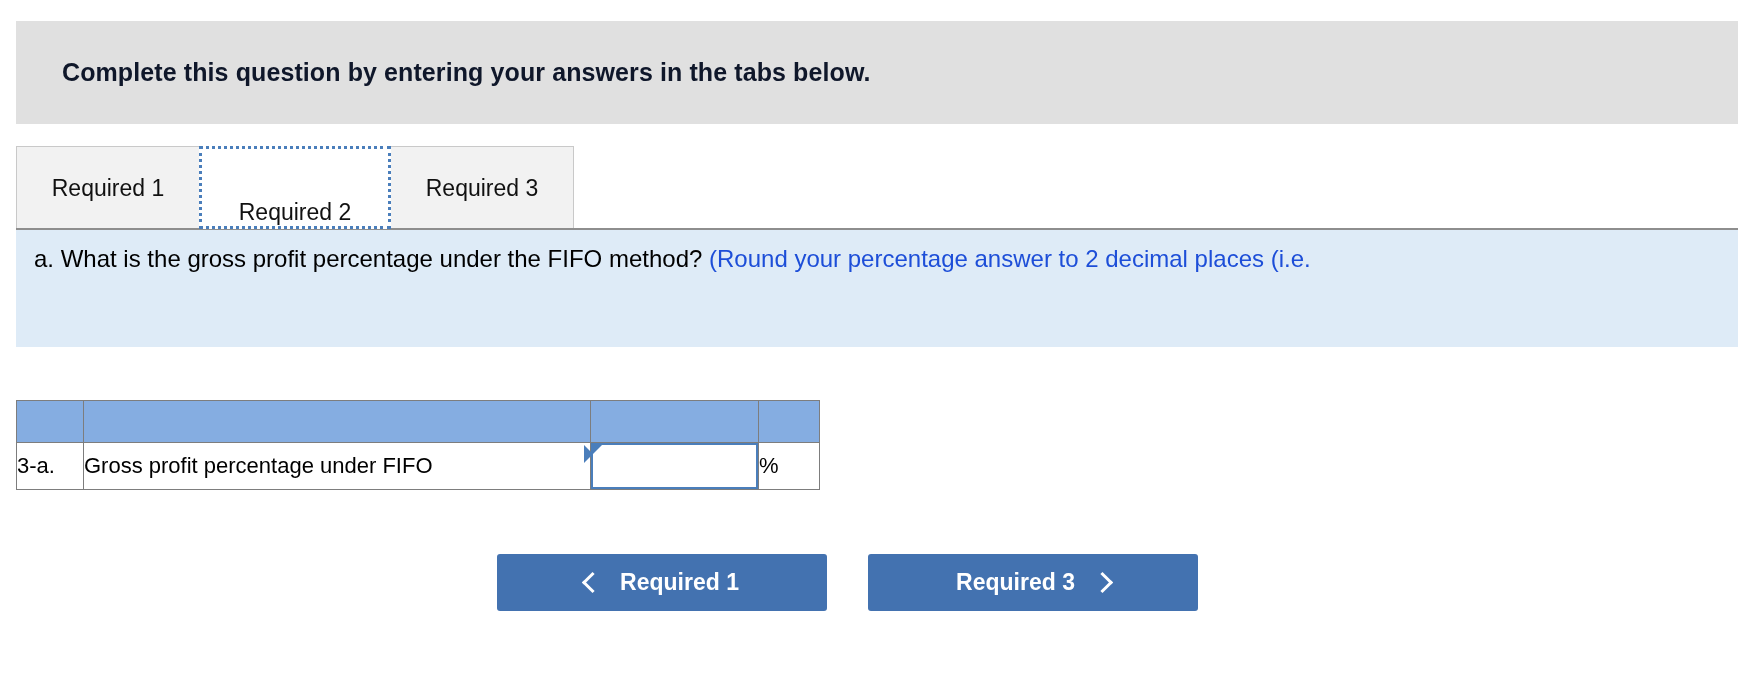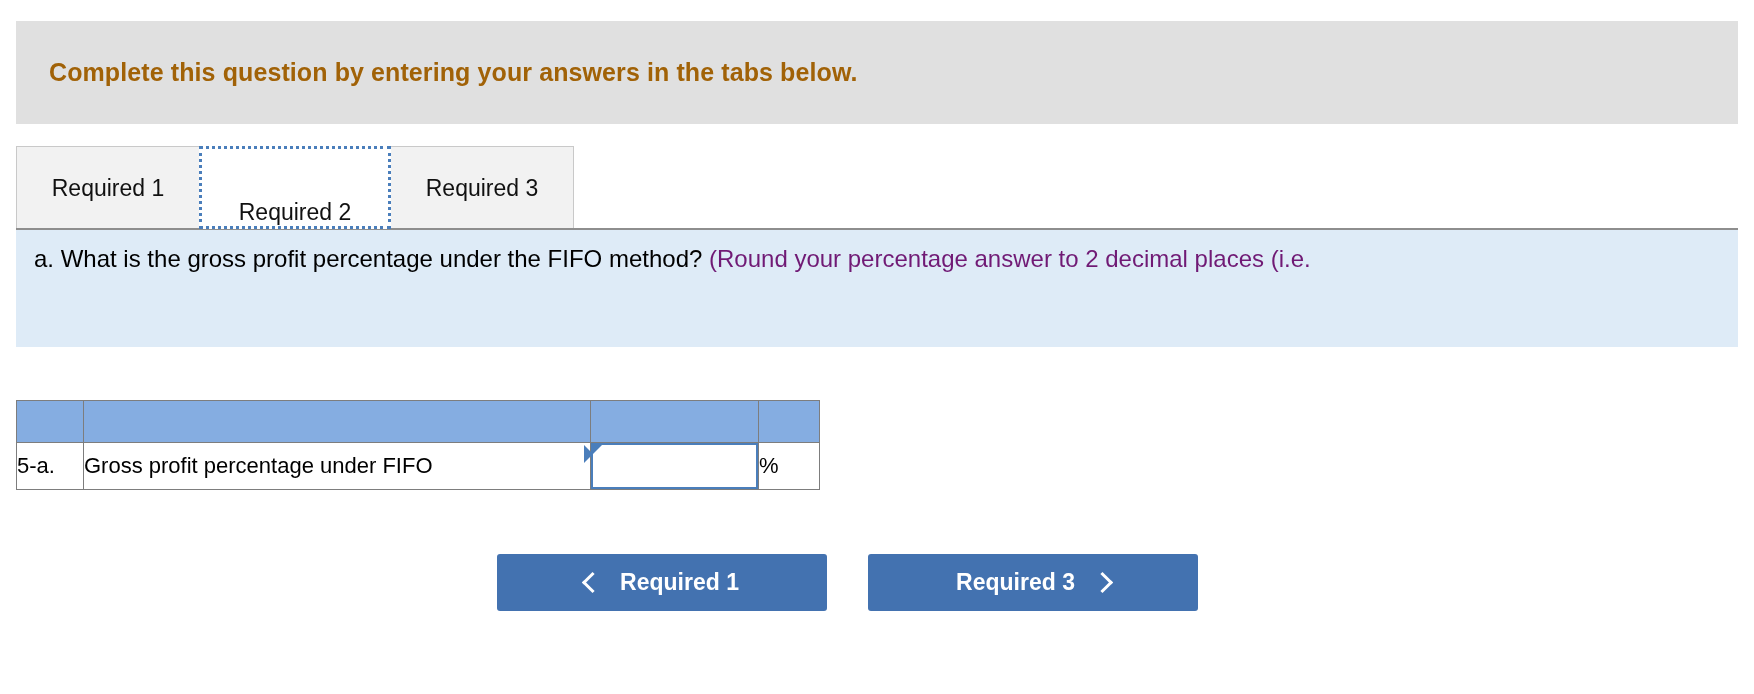--- a/index.html
+++ b/index.html
@@ -23,22 +23,22 @@
     width: 1722px;
     height: 103px;
     background: #e0e0e0;
     box-sizing: border-box;
     display: flex;
     align-items: center;
   }
   .instruction-text {
     font-size: 25px;
     font-weight: bold;
-    color: #a16207;
-    padding-left: 33px;
+    color: #0f172a;
+    padding-left: 46px;
     letter-spacing: 0.1px;
     text-align: right;
   }
 
   
   .tab-strip {
     position: absolute;
     left: 16px;
     top: 146px;
     height: 83px;
@@ -88,21 +88,21 @@
     box-sizing: border-box;
     padding: 13px 0 0 18px;
   }
   .question-line {
     font-size: 24px;
     line-height: 31px;
     color: #000000;
     white-space: nowrap;
   }
   .hint-red {
-    color: #701a75;
+    color: #1d4ed8;
   }
 
   
   .answer-table {
     position: absolute;
     left: 16px;
     top: 400px;
     border-collapse: collapse;
     table-layout: fixed;
   }
@@ -232,21 +232,21 @@
 <table class="answer-table">
   <tbody>
     <tr class="header-row">
       <td class="col-label"></td>
       <td class="col-desc"></td>
       <td class="col-input"></td>
       <td class="col-unit"></td>
     </tr>
 
     <tr>
-      <td class="col-label cell-pad-left">5-a.</td>
+      <td class="col-label cell-pad-left">3-a.</td>
       <td class="col-desc cell-pad-left">Gross profit percentage under FIFO</td>
       <td class="col-input input-cell">
         <span class="corner-flag"></span>
         <input class="answer-input" type="text" value="" style="">
       </td>
       <td class="col-unit cell-pad-left">%</td>
     </tr>
 
   </tbody>
 </table>

